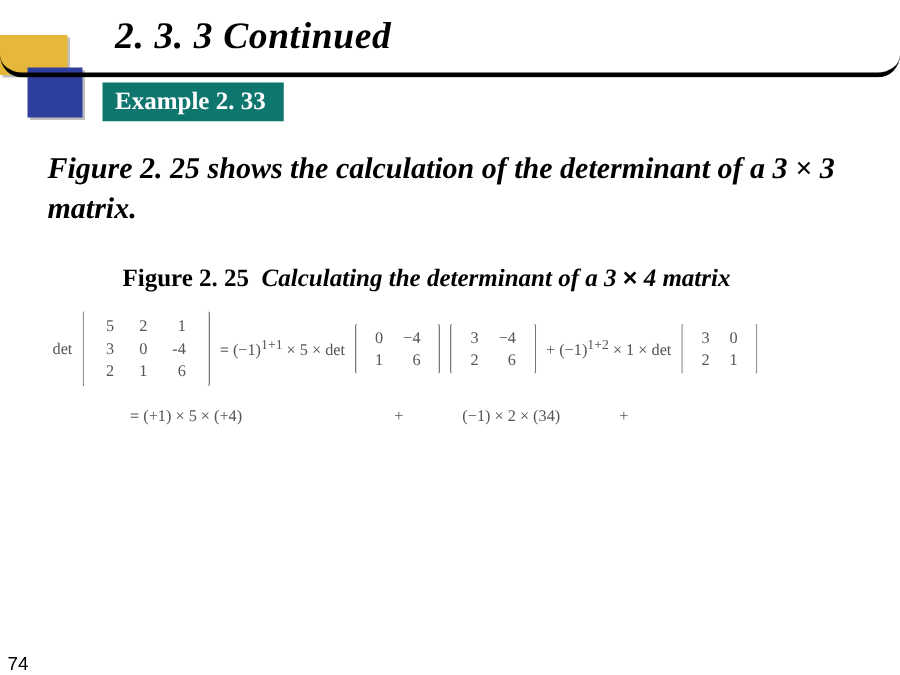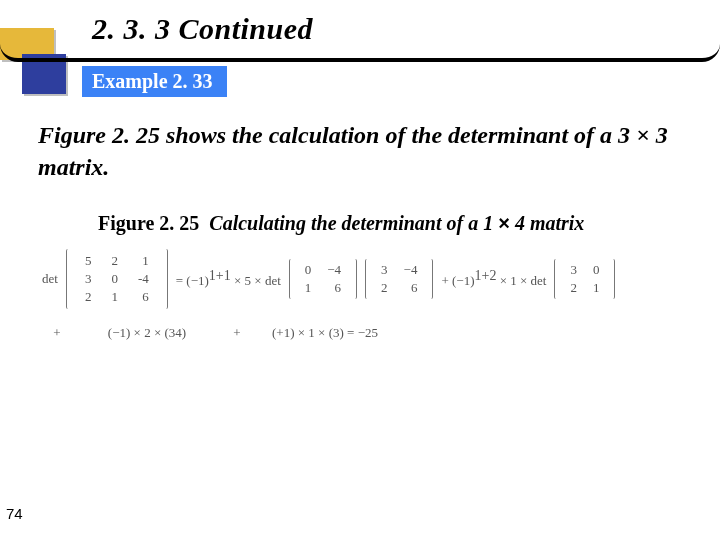--- a/index.html
+++ b/index.html
@@ -49,21 +49,21 @@
     position: absolute;
     left: 22px;
     top: 54px;
     width: 44px;
     height: 40px;
     background: #2e3e9e;
     box-shadow: 2px 2px 0 rgba(0,0,0,0.25);
   }
   .example-pill {
     margin: 4px 0 0 82px;
-    background: #3b82f6;
+    background: #0f766e;
     color: #fff;
     display: inline-block;
     font-size: 20px;
     font-weight: bold;
     padding: 4px 14px 4px 10px;
     position: relative;
     z-index: 2;
   }
   .body-text {
     margin: 22px 38px 0 38px;
@@ -110,32 +110,32 @@
   .mat2 {
     display: inline-block;
     position: relative;
     padding: 2px 7px;
     border-left: 1.2px solid #777;
     border-right: 1.2px solid #777;
     border-radius: 2px;
   }
   .mat2 table { border-collapse: collapse;}
   .mat2 td { padding: 1px 8px; text-align: right; font-size:13px; color:#555;}
-  .sup { font-size:14px; vertical-align: super;}
+  .sup { font-size:11px; vertical-align: super;}
   .row2 {
     display: flex;
     margin-top: 16px;
     font-size: 13px;
     color:#555;
   }
   .row2 .seg { white-space: nowrap; }
   .page-num {
     position: absolute;
     left: 6px;
-    bottom: 18px;
+    bottom: 0;
     font-family: Arial, sans-serif;
     font-size: 15px;
     color: #000;
     margin-top: 26px;
   }
 </style>
 </head>
 <body>
 
 
@@ -148,21 +148,21 @@
 <div class="header">
   <div class="heading">2. 3. 3   Continued</div>
 </div>
 
 <div class="example-pill">Example 2. 33</div>
 
 <div class="body-text">Figure 2. 25 shows the calculation of the determinant of a 3 × 3 matrix.</div>
 
 <div class="fig-title">
   <span>Figure 2. 25</span>&nbsp;
-  <span class="bi">Calculating the determinant of a 1 </span><span class="bi x">×</span><span class="bi"> 4 matrix</span>
+  <span class="bi">Calculating the determinant of a 3 </span><span class="bi x">×</span><span class="bi"> 4 matrix</span>
 </div>
 
 <div class="equation">
   <div class="row1">
     <span>det</span>
     <span class="mat3">
       <table>
         <tbody>
             <tr>
               <td>5</td>
@@ -225,23 +225,23 @@
         <tr>
               <td>2</td>
               <td>1</td>
             </tr>
       </tbody>
         </table>
     </span>
   </div>
 
   <div class="row2">
+    <span class="seg" style="width:200px; padding-left:62px;">= (+1) × 5 × (+4)</span>
     <span class="seg" style="width:30px; text-align:center;">+</span>
     <span class="seg" style="width:150px; text-align:center;">(−1) × 2 × (34)</span>
     <span class="seg" style="width:30px; text-align:center;">+</span>
-    <span class="seg" style="padding-left:20px;">(+1) × 1 × (3) = −25</span>
   </div>
 </div>
 
 <div class="page-num">74</div>
 
 
 
 
 </body></html>

